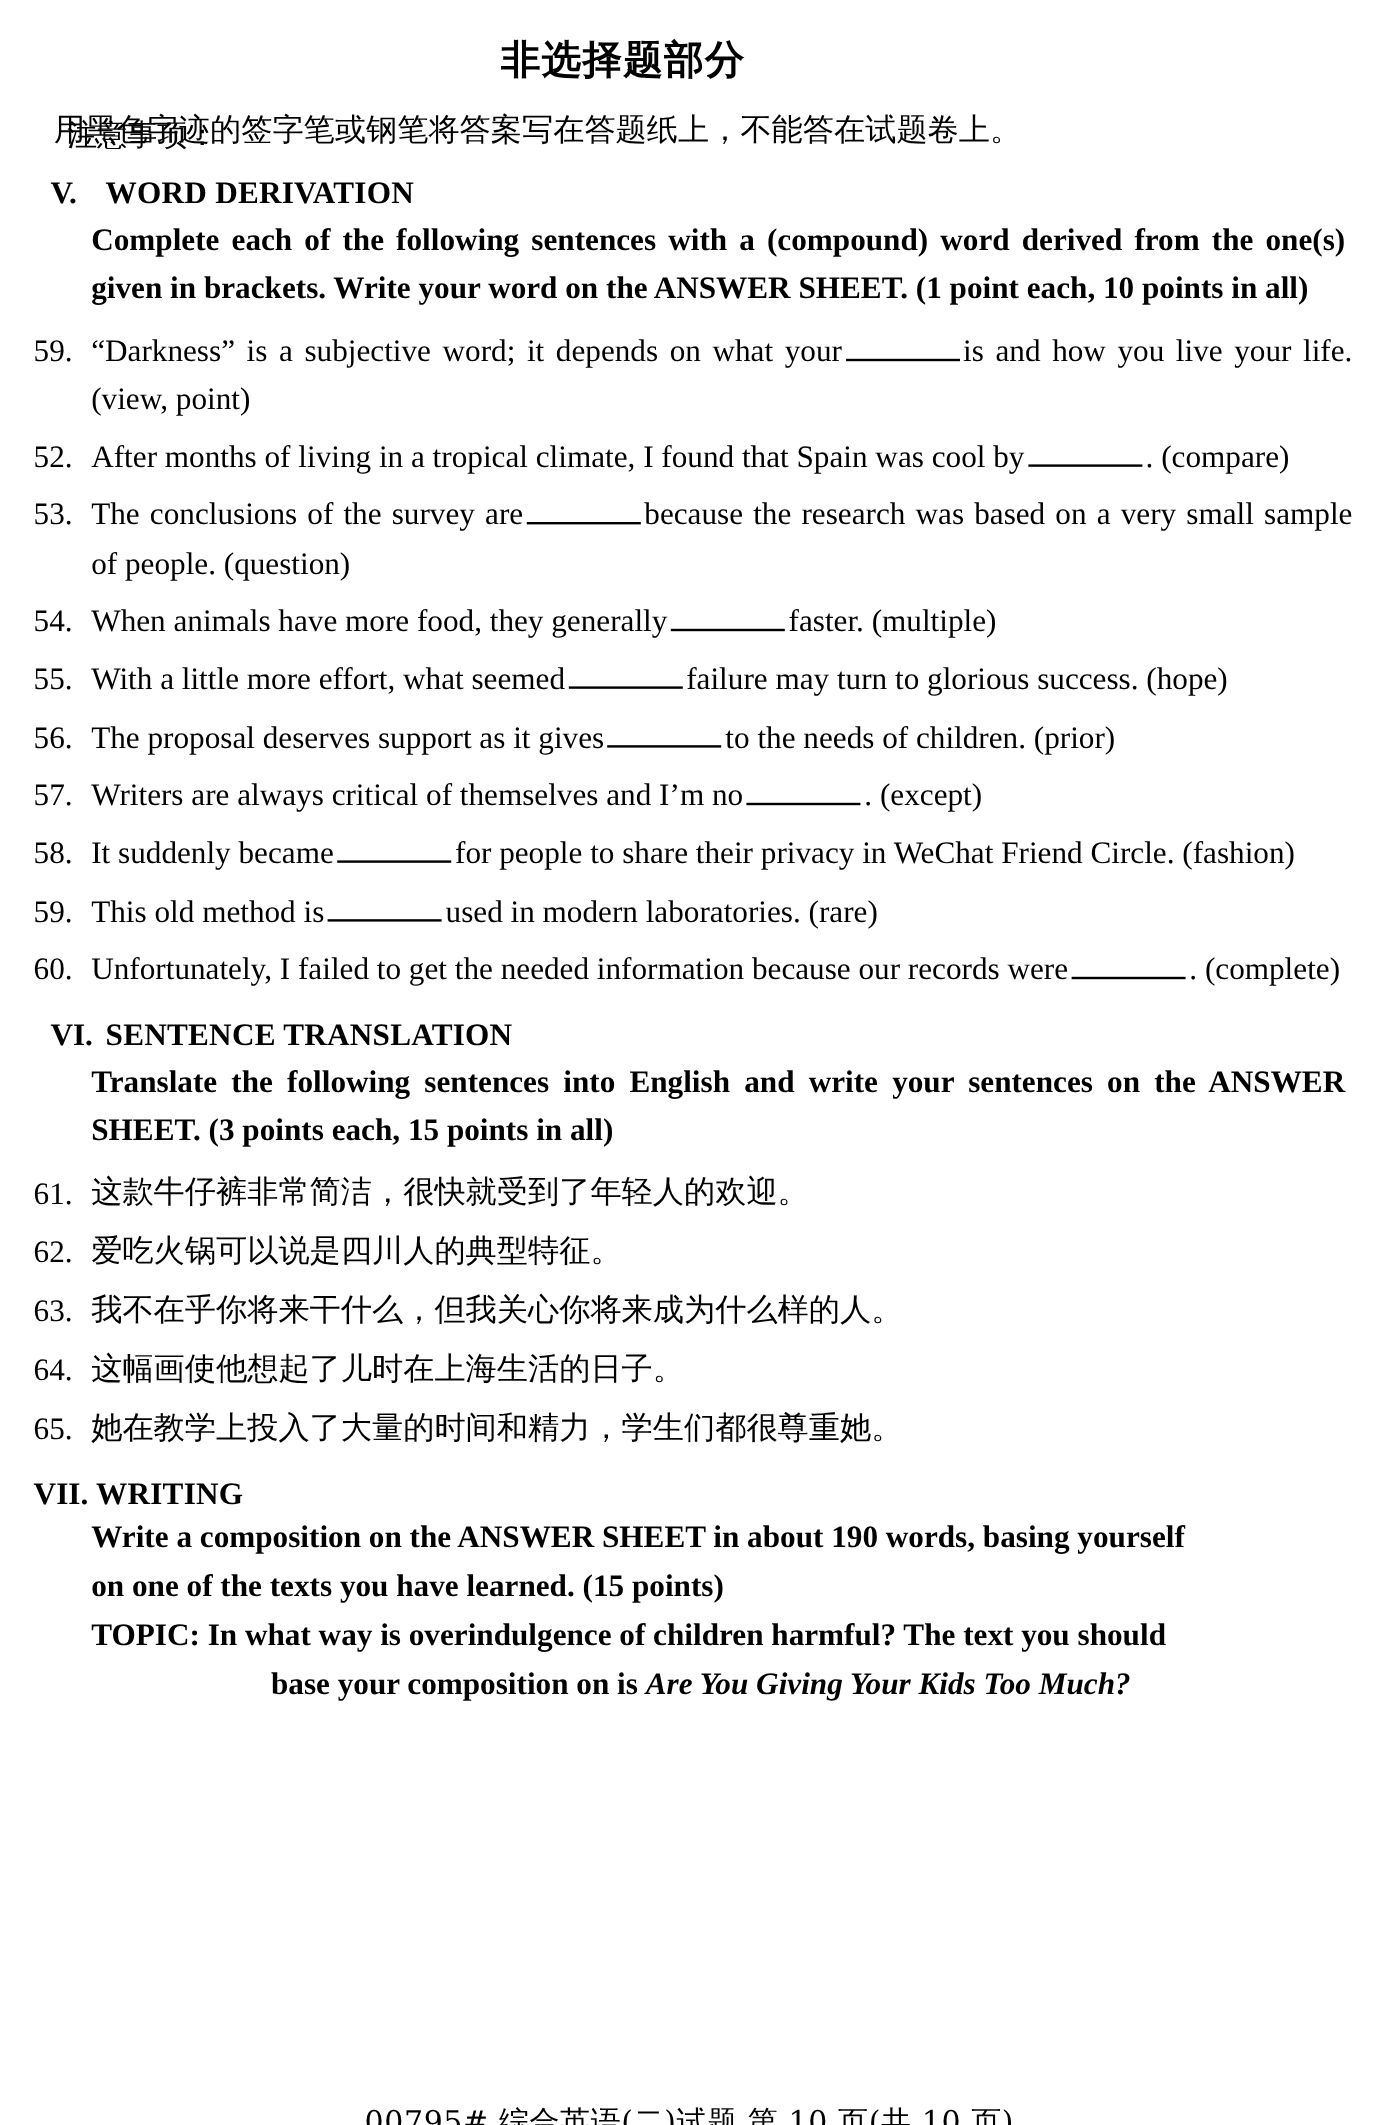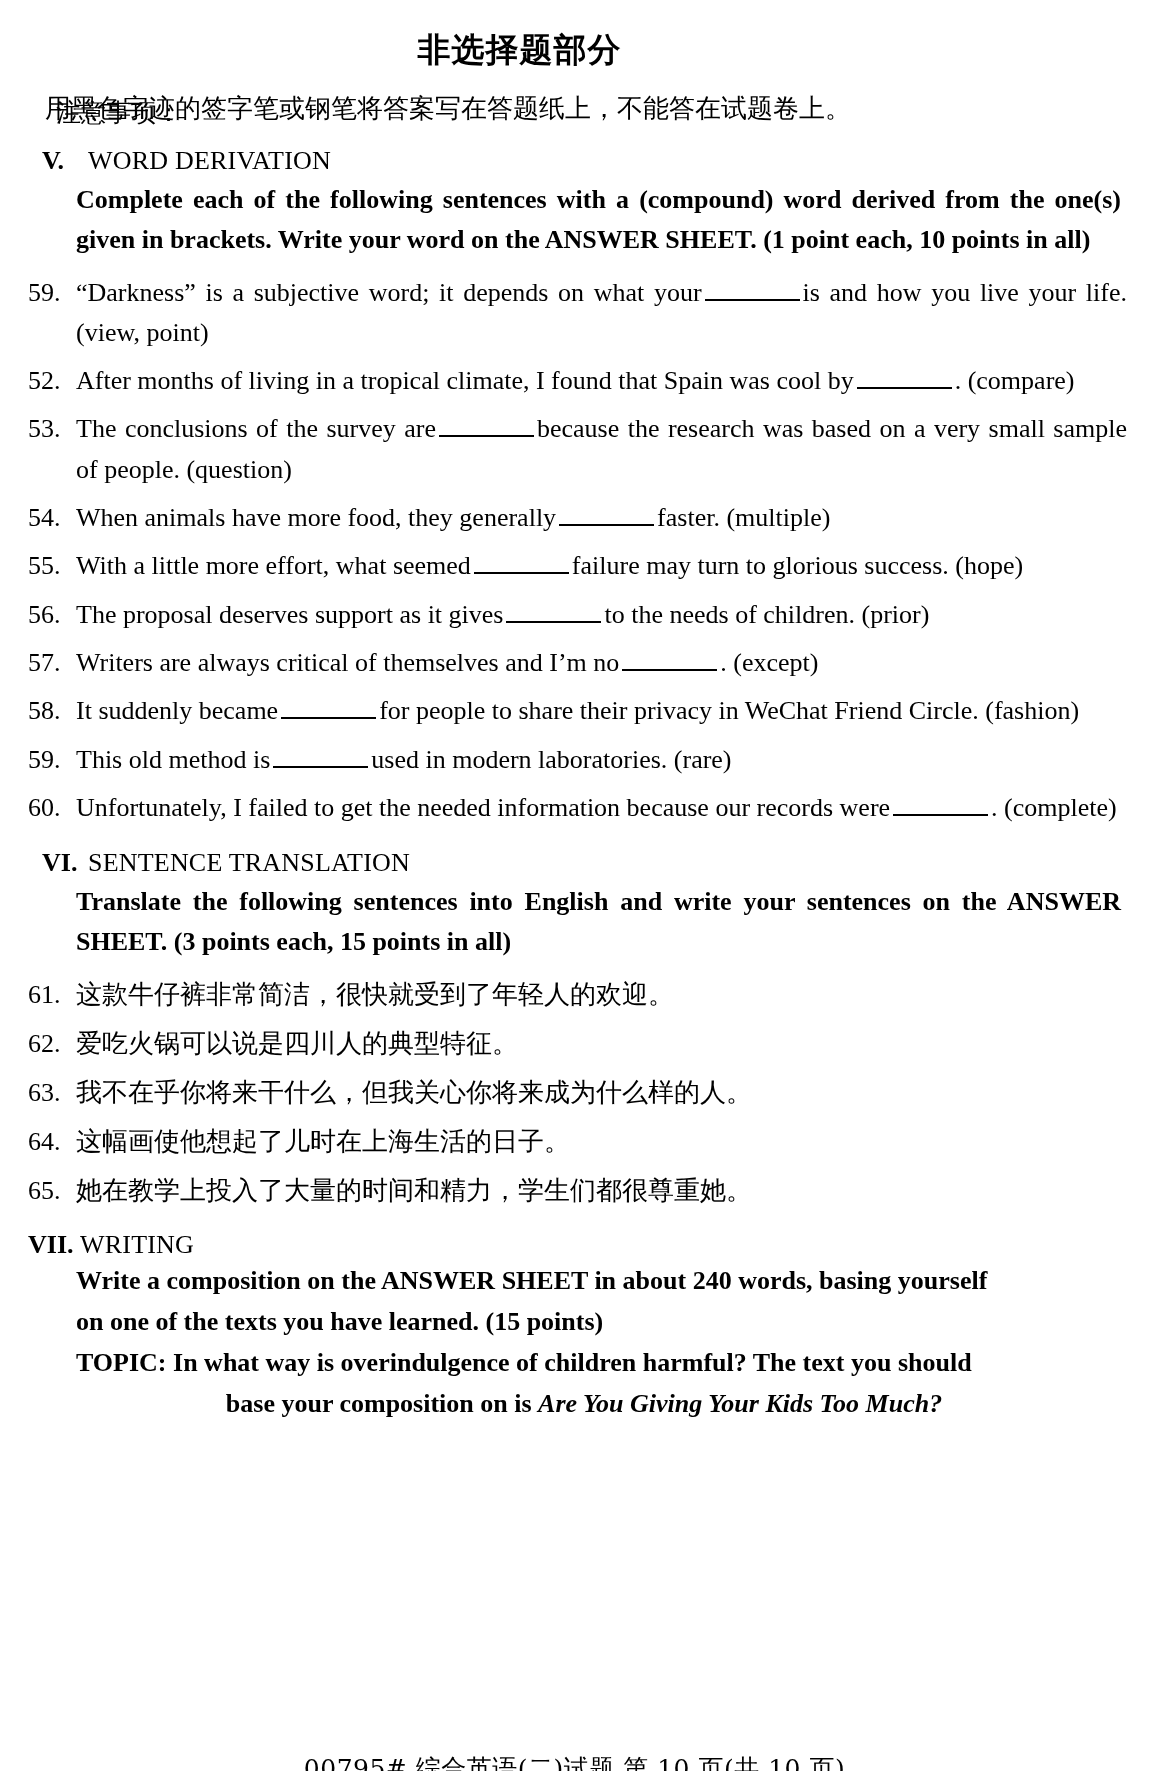--- a/index.html
+++ b/index.html
@@ -59,21 +59,21 @@
     display: flex;
     font-weight: bold;
     font-size: 26px;
     padding-left: 42px;
   }
   .section-numeral {
     min-width: 46px;
     font-weight: bold;
   }
   .section-title {
-    font-weight: normal;
+    font-weight: bold;
     letter-spacing: 0.2px;
   }
   .section-instr {
     font-weight: bold;
     font-size: 26px;
     margin: 4px 0 0 0;
     padding-left: 76px;
     padding-right: 28px;
     text-align: justify;
     text-justify: inter-word;
@@ -262,21 +262,21 @@
       <span class="q-num">65.</span>
       <span class="q-body left">她在教学上投入了大量的时间和精力，学生们都很尊重她。</span>
     </div>
   </div>
 
   <div class="section">
     <div class="section-head" style="padding-left:28px;">
       <span class="section-numeral" style="min-width:52px;">VII.</span>
       <span class="section-title">WRITING</span>
     </div>
-    <div class="writing-line nojust">Write a composition on the ANSWER SHEET in about 240 words, basing yourself</div>
+    <div class="writing-line nojust">Write a composition on the ANSWER SHEET in about 190 words, basing yourself</div>
     <div class="writing-line nojust">on one of the texts you have learned. (15 points)</div>
     <div class="writing-line nojust">TOPIC: In what way is overindulgence of children harmful? The text you should</div>
     <div class="topic-center"><span>base your composition on is </span><span class="italic-title">Are You Giving Your Kids Too Much?</span></div>
   </div>
 
   <div class="footer">00795# 综合英语(二)试题 第 10 页(共 10 页)</div>
 
 </div>
 
 </body></html>

